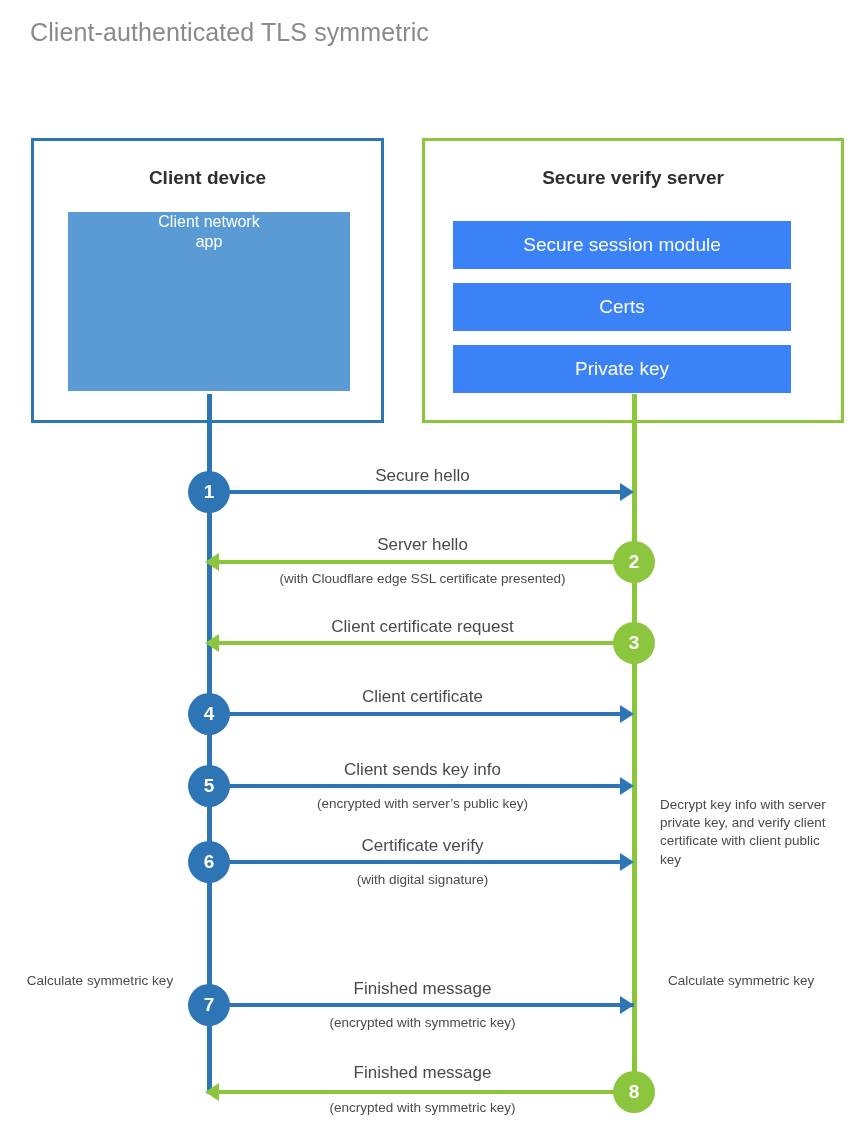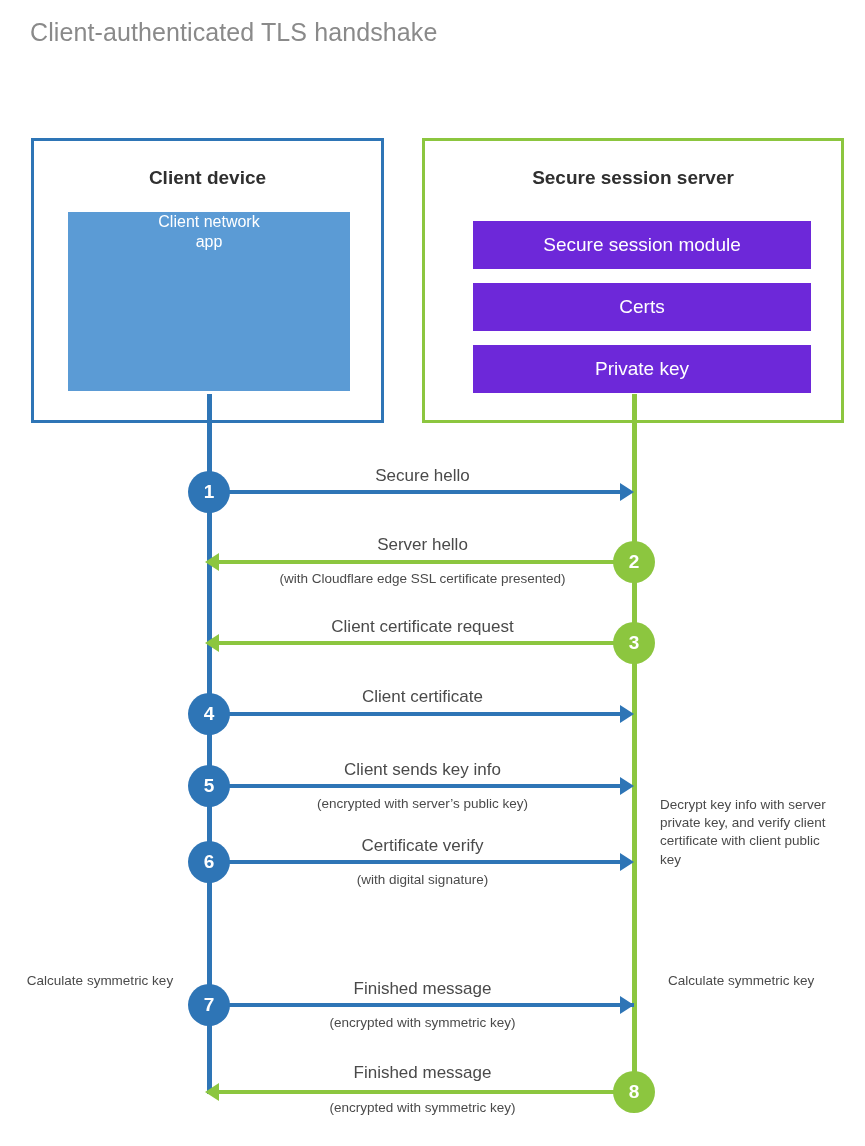--- a/index.html
+++ b/index.html
@@ -72,24 +72,24 @@
     color: #ffffff;
     font-size: 16px;
     display: flex;
     align-items: flex-start;
     justify-content: center;
     text-align: center;
     line-height: 1.25;
   }
   .server-bar {
     position: absolute;
-    left: 48px;
+    left: 28px;
     width: 338px;
     height: 48px;
-    background: #6d28d9;
+    background: #3b82f6;
     color: #ffffff;
     font-size: 19px;
     display: flex;
     align-items: center;
     justify-content: center;
     text-align: center;
   }
   #server-bar-0 { top: 80px; }
   #server-bar-1 { top: 142px; }
   #server-bar-2 { top: 204px; }
@@ -189,34 +189,34 @@
     top: 924px;
     width: 170px;
     text-align: left;
   }
 </style>
 </head>
 <body>
 
 <div id="diagram-root">
 
-  <div class="page-title">Client-authenticated TLS handshake</div>
+  <div class="page-title">Client-authenticated TLS symmetric</div>
 
   <div class="endpoint-box" id="client-box">
     <div class="box-title">Client device</div>
     <div id="client-app-rect">
       <span>
         <span>Client network</span><br>
         <span>app</span>
       </span>
     </div>
   </div>
 
   <div class="endpoint-box" id="server-box">
-    <div class="box-title">Secure session server</div>
+    <div class="box-title">Secure verify server</div>
     <div class="server-bar" id="server-bar-0">Secure session module</div>
     <div class="server-bar" id="server-bar-1">Certs</div>
     <div class="server-bar" id="server-bar-2">Private key</div>
   </div>
 
   <div class="lifeline" id="client-lifeline"></div>
   <div class="lifeline" id="server-lifeline"></div>
 
   <div class="msg">
     <div class="msg-label" style="left:210px; top:466px; width:425px;">Secure hello</div>

